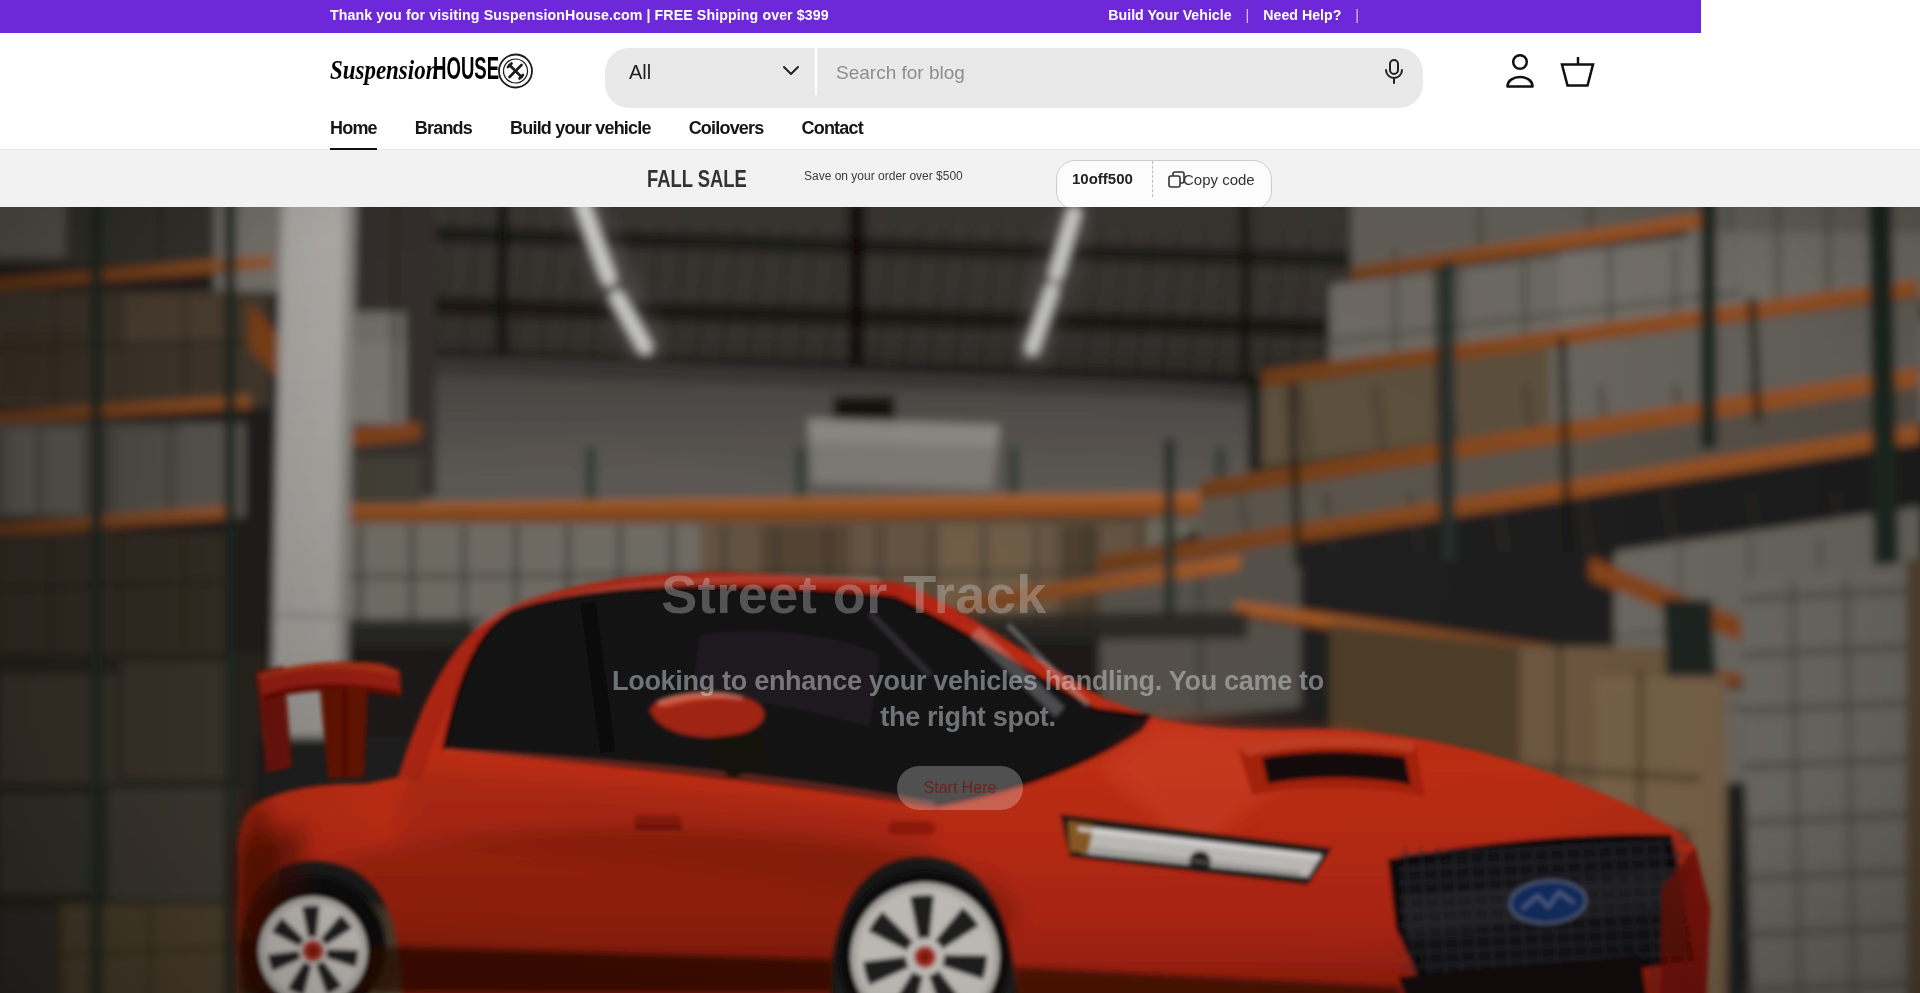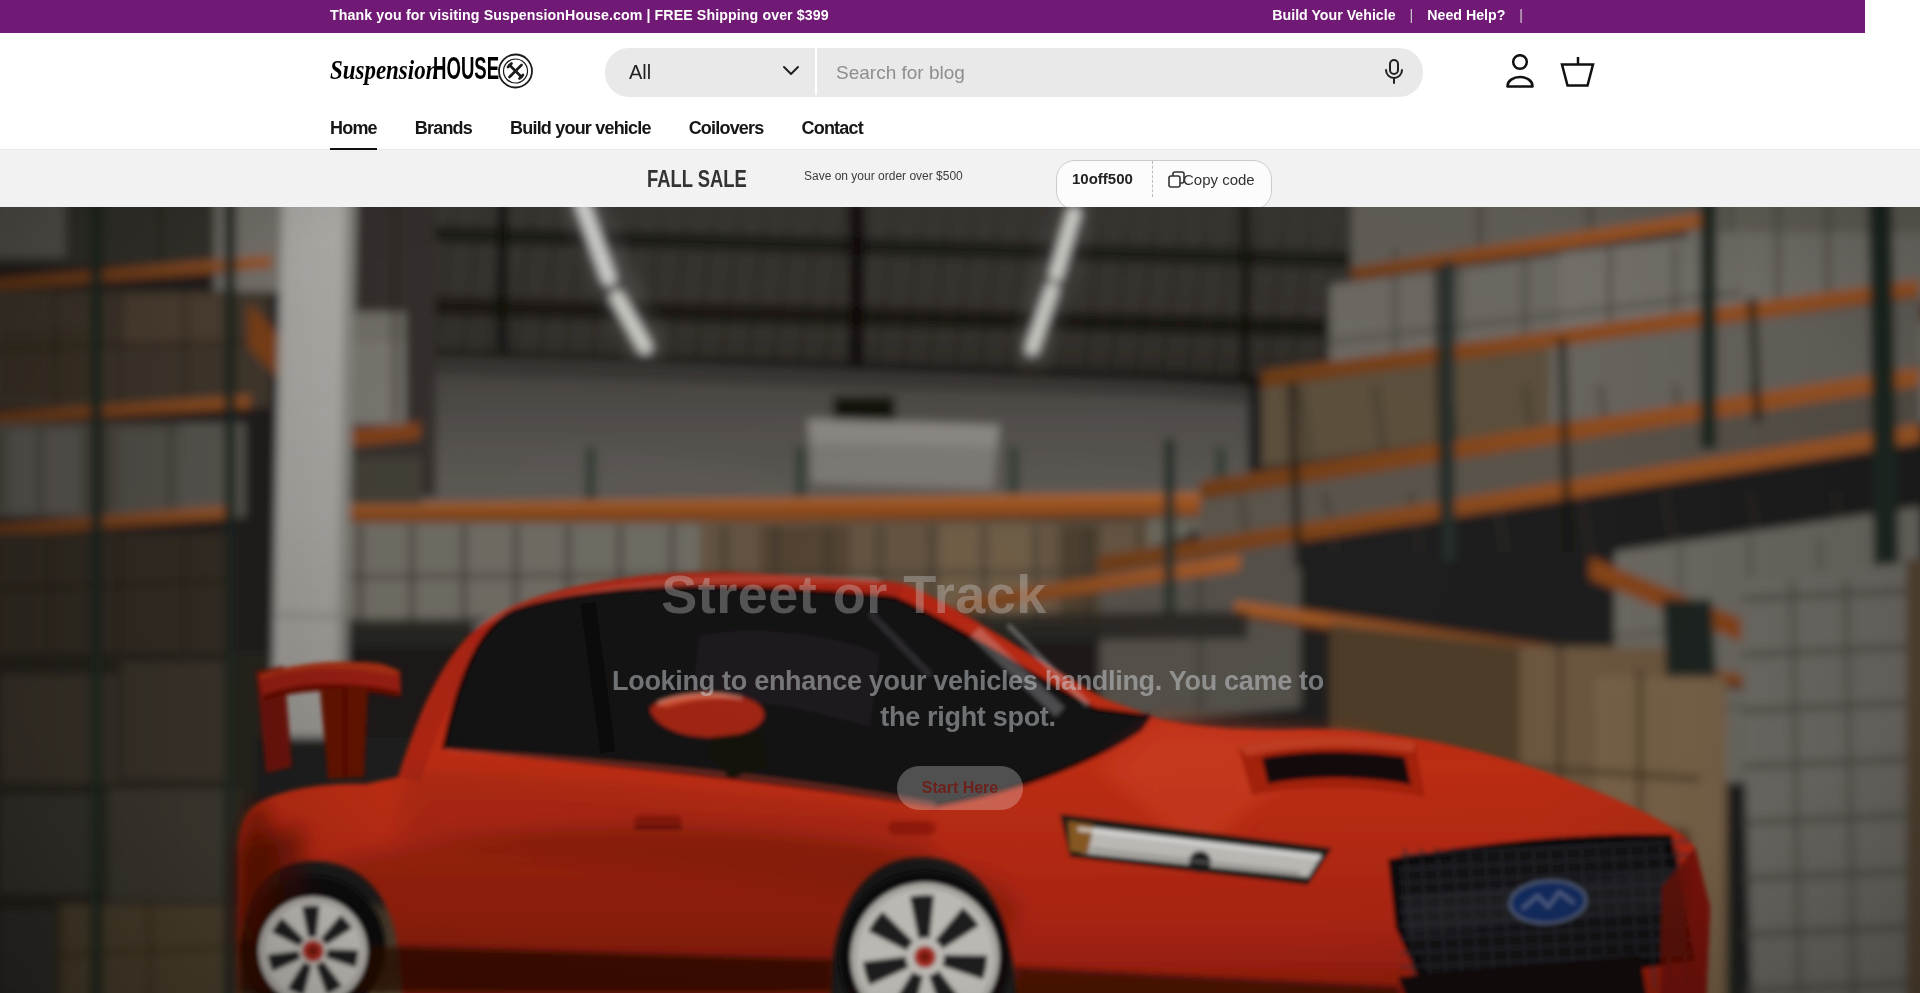--- a/index.html
+++ b/index.html
@@ -1,32 +1,32 @@
 <!DOCTYPE html>
 <html><head>
 <meta charset="utf-8">
 <style>
   * { margin:0; padding:0; box-sizing:border-box; }
   html,body { width:1920px; height:993px; overflow:hidden; background:#fff;
     font-family:"Liberation Sans", sans-serif; position:relative; }
   .abs { position:absolute; }
 
   
-  .topbar { position:absolute; top:0; left:0; width:1865px; height:33px; background:#701a75;
+  .topbar { position:absolute; top:0; left:0; width:1701px; height:33px; background:#6d28d9;
     color:#fff; font-size:14.2px; font-weight:700; }
   .topbar .tleft { position:absolute; left:330px; top:7px; letter-spacing:.1px; }
   .topbar .tright { position:absolute; right:342px; top:7px; display:flex; gap:14px; align-items:center; }
   .topbar .sep { font-weight:400; color:#cfcfcf; }
 
   
   .header { position:absolute; top:33px; left:0; width:1920px; height:117px; background:#fff;
     border-bottom:1px solid #e7e7e7; }
   .logo { position:absolute; left:330px; top:0px; height:64px; }
 
-  .search { position:absolute; left:605px; top:15px; width:818px; height:49px;
+  .search { position:absolute; left:605px; top:15px; width:818px; height:60px;
     background:#e9e9e9; border-radius:24px; }
   .search .all { position:absolute; left:24px; top:13px; font-size:20px; color:#222; }
   .search .chev { position:absolute; left:177px; top:17px; }
   .search .div { position:absolute; left:210px; top:0; width:2px; height:47px; background:#fff; }
   .search .ph { position:absolute; left:231px; top:14px; font-size:19px; color:#8e8e8e; }
   .search .mic { position:absolute; left:778px; top:11px; }
 
   .hicons { position:absolute; left:1505px; top:21px; display:flex; gap:25px; }
 
   .nav { position:absolute; left:330px; top:85px; display:flex; gap:38px;
@@ -45,21 +45,21 @@
   .sale .cicon { position:absolute; left:111px; top:10px; }
   .sale .ctext { position:absolute; left:126px; top:10px; font-size:15px; color:#333; }
 
   
   .hero { position:absolute; top:207px; left:0; width:1920px; height:786px; overflow:hidden; background:#2b2825; }
   .htitle { position:absolute; top:356px; left:0; width:1708px; text-align:center;
     font-size:54px; font-weight:700; color:rgba(205,205,205,0.35); letter-spacing:.5px; }
   .hsub { position:absolute; top:456px; left:8px; width:1920px; text-align:center;
     font-size:27px; line-height:36px; letter-spacing:-0.3px; color:rgba(206,211,216,0.50); font-weight:700; }
   .hbtn { position:absolute; top:559px; left:897px; width:126px; height:44px; border-radius:22px;
-    background:rgba(255,255,255,0.26); color:rgba(115,25,18,0.85); font-size:16px; font-weight:700;
+    background:rgba(255,255,255,0.26); color:rgba(115,25,18,0.85); font-size:16px; font-weight:400;
     text-align:center; line-height:44px; }
 </style>
 </head>
 <body>
 
 <div class="topbar">
   <div class="tleft">Thank you for visiting SuspensionHouse.com | FREE Shipping over $399</div>
   <div class="tright">
       <span>Build Your Vehicle</span>
       <span class="sep">|</span>

